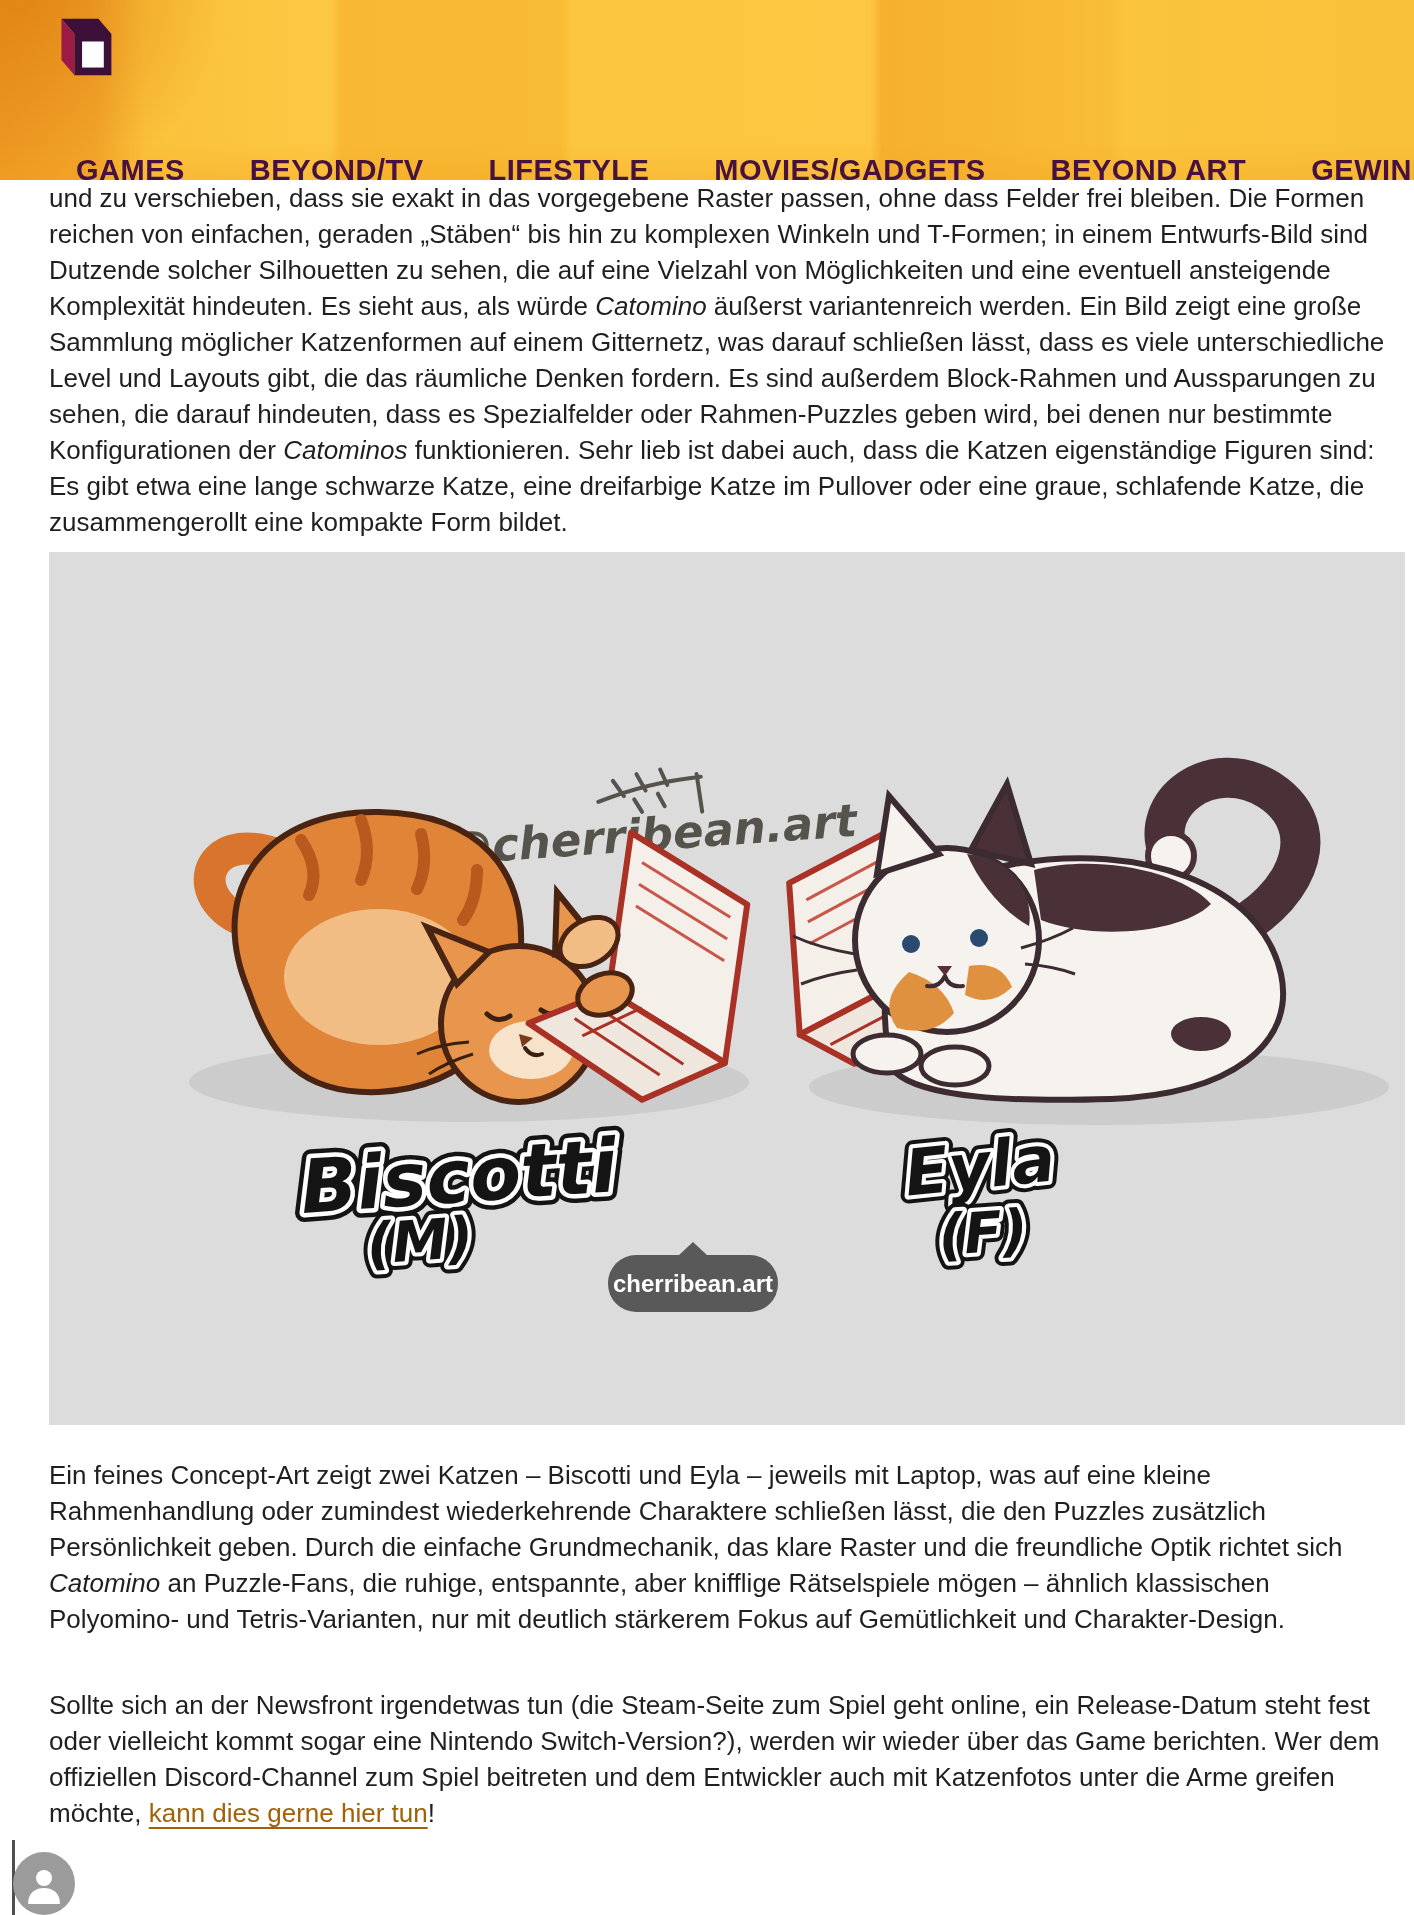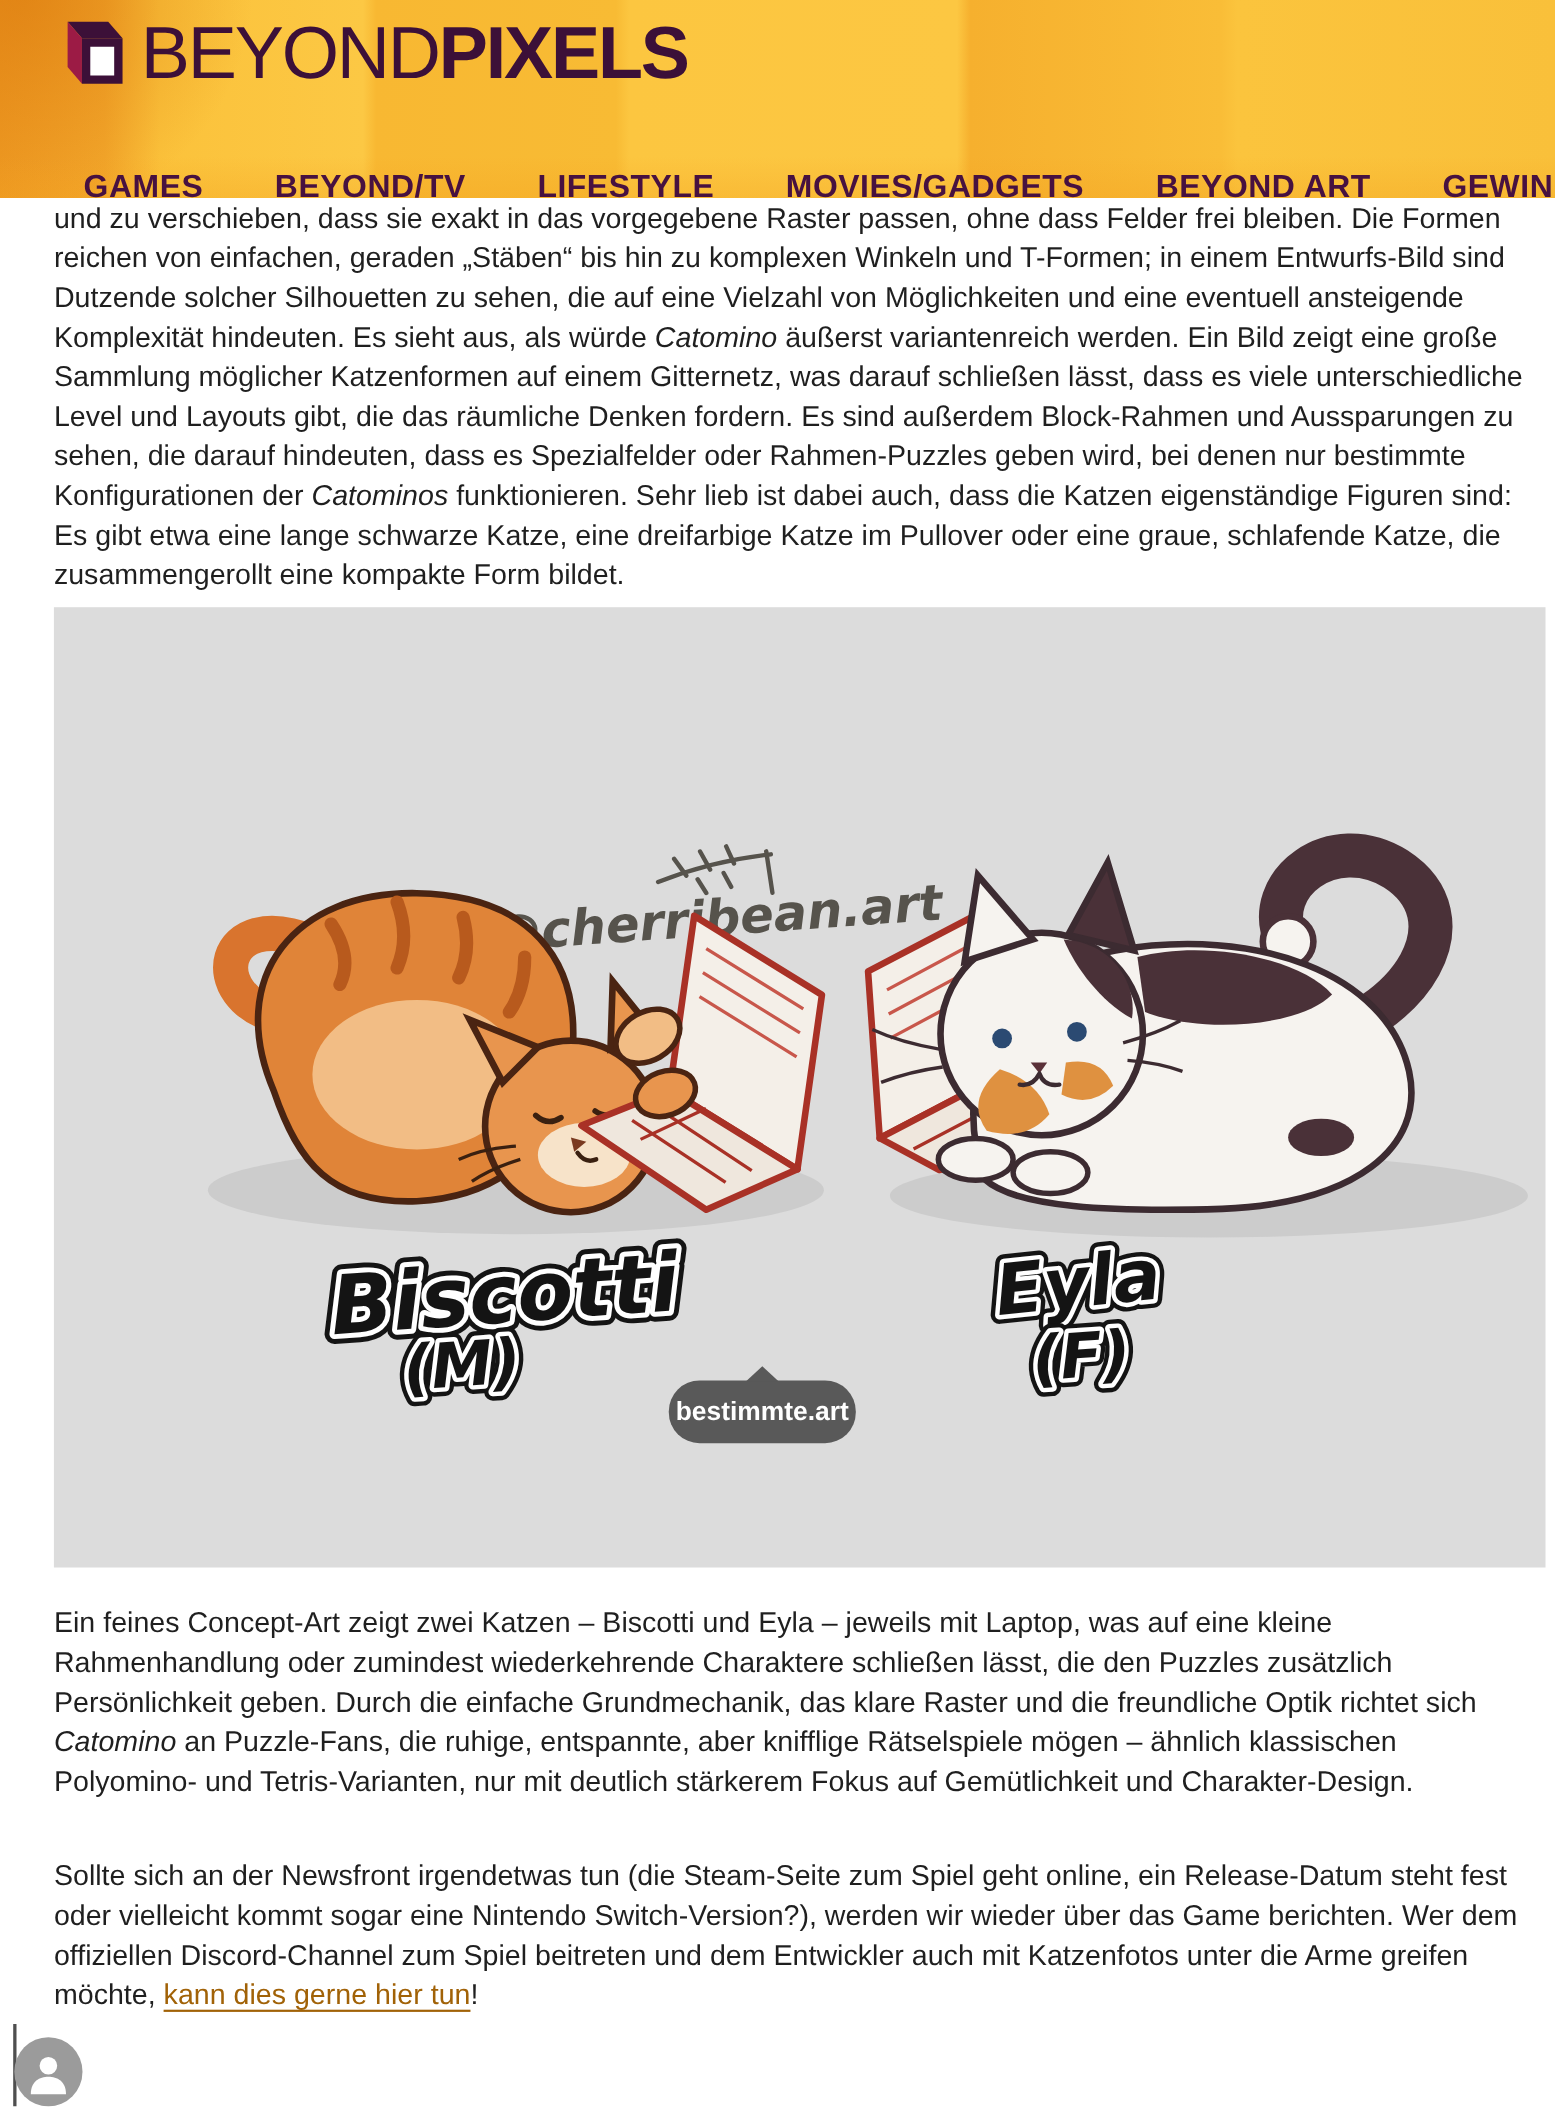--- a/index.html
+++ b/index.html
@@ -80,21 +80,20 @@
 <body>
 
 <header>
   <div class="logo">
     <svg class="logo-cube" viewBox="0 0 64 70" aria-hidden="true">
       <polygon points="14,8 48,8 60,22 26,22" fill="#3c1038"></polygon>
       <polygon points="14,8 26,22 26,60 14,46" fill="#9c1b45"></polygon>
       <polygon points="26,22 60,22 60,60 26,60" fill="#3c1038"></polygon>
       <polygon points="33,29 53,29 53,53 33,53" fill="#ffffff"></polygon>
     </svg>
-    <div class="logo-text"><span class="lt-reg">BEYOND</span><span class="lt-bold">PIXELS</span></div>
   </div>
   <nav>
     <a class="nav-item">GAMES</a>
     <a class="nav-item">BEYOND/TV</a>
     <a class="nav-item">LIFESTYLE</a>
     <a class="nav-item">MOVIES/GADGETS</a>
     <a class="nav-item">BEYOND ART</a>
     <a class="nav-item">GEWINNSPIELE</a>
   </nav>
 </header>
@@ -193,21 +192,21 @@
       </g>
       <g transform="rotate(-4 934 680)" font-family="'DejaVu Sans', sans-serif" font-style="italic" font-weight="bold" text-anchor="middle">
         <text x="934" y="700" font-size="56" fill="#141414" stroke="#141414" stroke-width="16" stroke-linejoin="round">(F)</text>
         <text x="934" y="700" font-size="56" fill="#141414" stroke="#ffffff" stroke-width="8" stroke-linejoin="round">(F)</text>
         <text x="934" y="700" font-size="56" fill="#141414">(F)</text>
       </g>
     </svg>
 
     <div class="tooltip">
       <div class="tooltip-arrow"></div>
-      <span>bestimmte.art</span>
+      <span>cherribean.art</span>
     </div>
   </figure>
 
   <p id="p2" class="body-text"><span>Ein feines Concept-Art zeigt zwei Katzen – Biscotti und Eyla – jeweils mit Laptop, was auf eine kleine Rahmenhandlung oder zumindest wiederkehrende Charaktere schließen lässt, die den Puzzles zusätzlich Persönlichkeit geben. Durch die einfache Grundmechanik, das klare Raster und die freundliche Optik richtet sich </span><em>Catomino</em><span> an Puzzle-Fans, die ruhige, entspannte, aber knifflige Rätselspiele mögen – ähnlich klassischen Polyomino- und Tetris-Varianten, nur mit deutlich stärkerem Fokus auf Gemütlichkeit und Charakter-Design.</span></p>
 
   <p id="p3" class="body-text"><span>Sollte sich an der Newsfront irgendetwas tun (die Steam-Seite zum Spiel geht online, ein Release-Datum steht fest oder vielleicht kommt sogar eine Nintendo Switch-Version?), werden wir wieder über das Game berichten. Wer dem offiziellen Discord-Channel zum Spiel beitreten und dem Entwickler auch mit Katzenfotos unter die Arme greifen möchte, </span><a class="article-link" href="#">kann dies gerne hier tun</a><span>!</span></p>
 
 </main>
 
 <div class="widget-line"></div>

